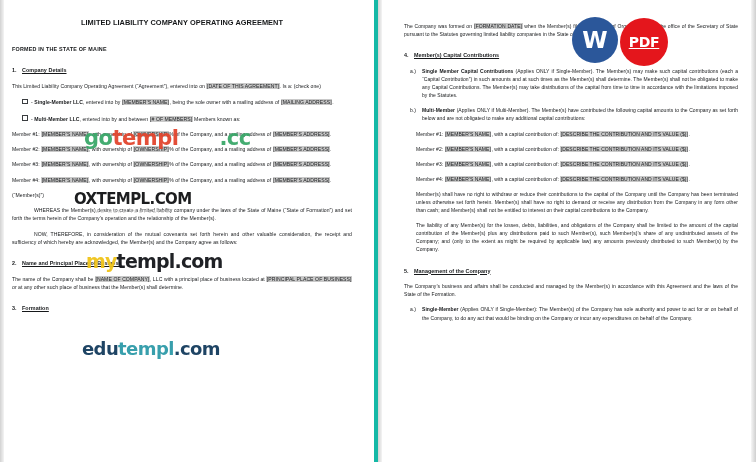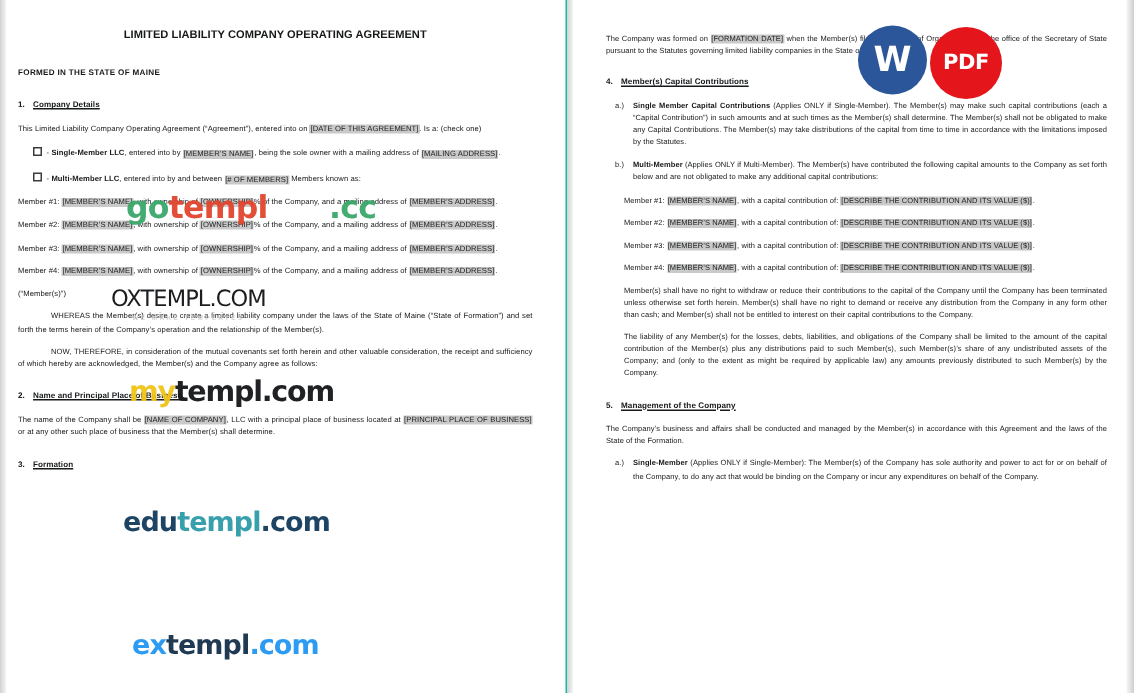--- a/index.html
+++ b/index.html
@@ -22,21 +22,21 @@
     gap: 0px;
   }
   .page {
     position: relative;
     width: 378px;
     height: 462px;
     background: #ffffff;
     box-sizing: border-box;
     overflow: hidden;
   }
-  .page-left  { padding: 12px 22px 0 12px; border-right: 1px solid #14b8a6;}
+  .page-left  { padding: 12px 22px 0 12px; border-right: 4px solid #14b8a6;}
   .page-right { padding: 12px 18px 0 26px; }
   .page::before{
     content:"";
     position:absolute; top:0; bottom:0; left:0; width:4px;
     background: linear-gradient(to right,#d2d2d2,#f4f4f4);
     pointer-events:none;
   }
   .page-right::after{
     content:"";
     position:absolute; top:0; bottom:0; right:0; width:5px;
@@ -141,21 +141,21 @@
   .wm-oxtempl {
     left: 74px; top: 190px;
     text-align: center;
   }
   .wm-oxtempl .big {
     display:block;
     font-size: 15px;
     color: #101114;
     letter-spacing: -0.6px;
     font-family: "DejaVu Sans", sans-serif;
-    font-weight: normal;
+    font-weight: bold;
   }
   .wm-oxtempl .small {
     display:block;
     font-size: 4.3px;
     color: #cfcfcf;
     letter-spacing: 1.6px;
     font-weight: bold;
     margin-top: 1px;
   }
 
@@ -205,20 +205,21 @@
     width: 46px; height: 46px;
     background: #2b579a;
     font-size: 23px;
   }
   .badge-pdf {
     left: 620px; top: 18px;
     width: 48px; height: 48px;
     background: #e4161c;
     font-size: 14px;
     letter-spacing: -0.3px;
+    text-decoration: underline;
   }
 </style>
 </head>
 <body>
 
 <div class="screen">
 
   <div class="page page-left">
     <div class="doc">
 
@@ -272,21 +273,20 @@
 
     <div class="wm wm-oxtempl">
         <span class="big">OXTEMPL.COM</span>
         <span class="small">WE MAKE TEMPLATES</span>
       </div>
 
     <div class="wm wm-mytempl"><span class="m1">my</span><span class="m2">templ.com</span></div>
 
     <div class="wm wm-edutempl"><span class="e1">edu</span><span class="e2">templ</span><span class="e3">.com</span></div>
 
-    <div class="wm wm-extempl"><span class="x1">ex</span><span class="x2">templ</span><span class="x3">.com</span></div>
   </div>
 
   <div class="page page-right">
     <div class="doc doc-right">
 
       <p class="para" style="margin-top:10px"><span>The Company was formed on </span><span class="f">[FORMATION DATE]</span><span> when the Member(s) filed the Articles of Organization with the office of the Secretary of State pursuant to the Statutes governing limited liability companies in the State of Formation.</span></p>
 
       <div class="sec">
         <span class="num">4.</span><span class="ttl">Member(s) Capital Contributions</span>
       </div>

